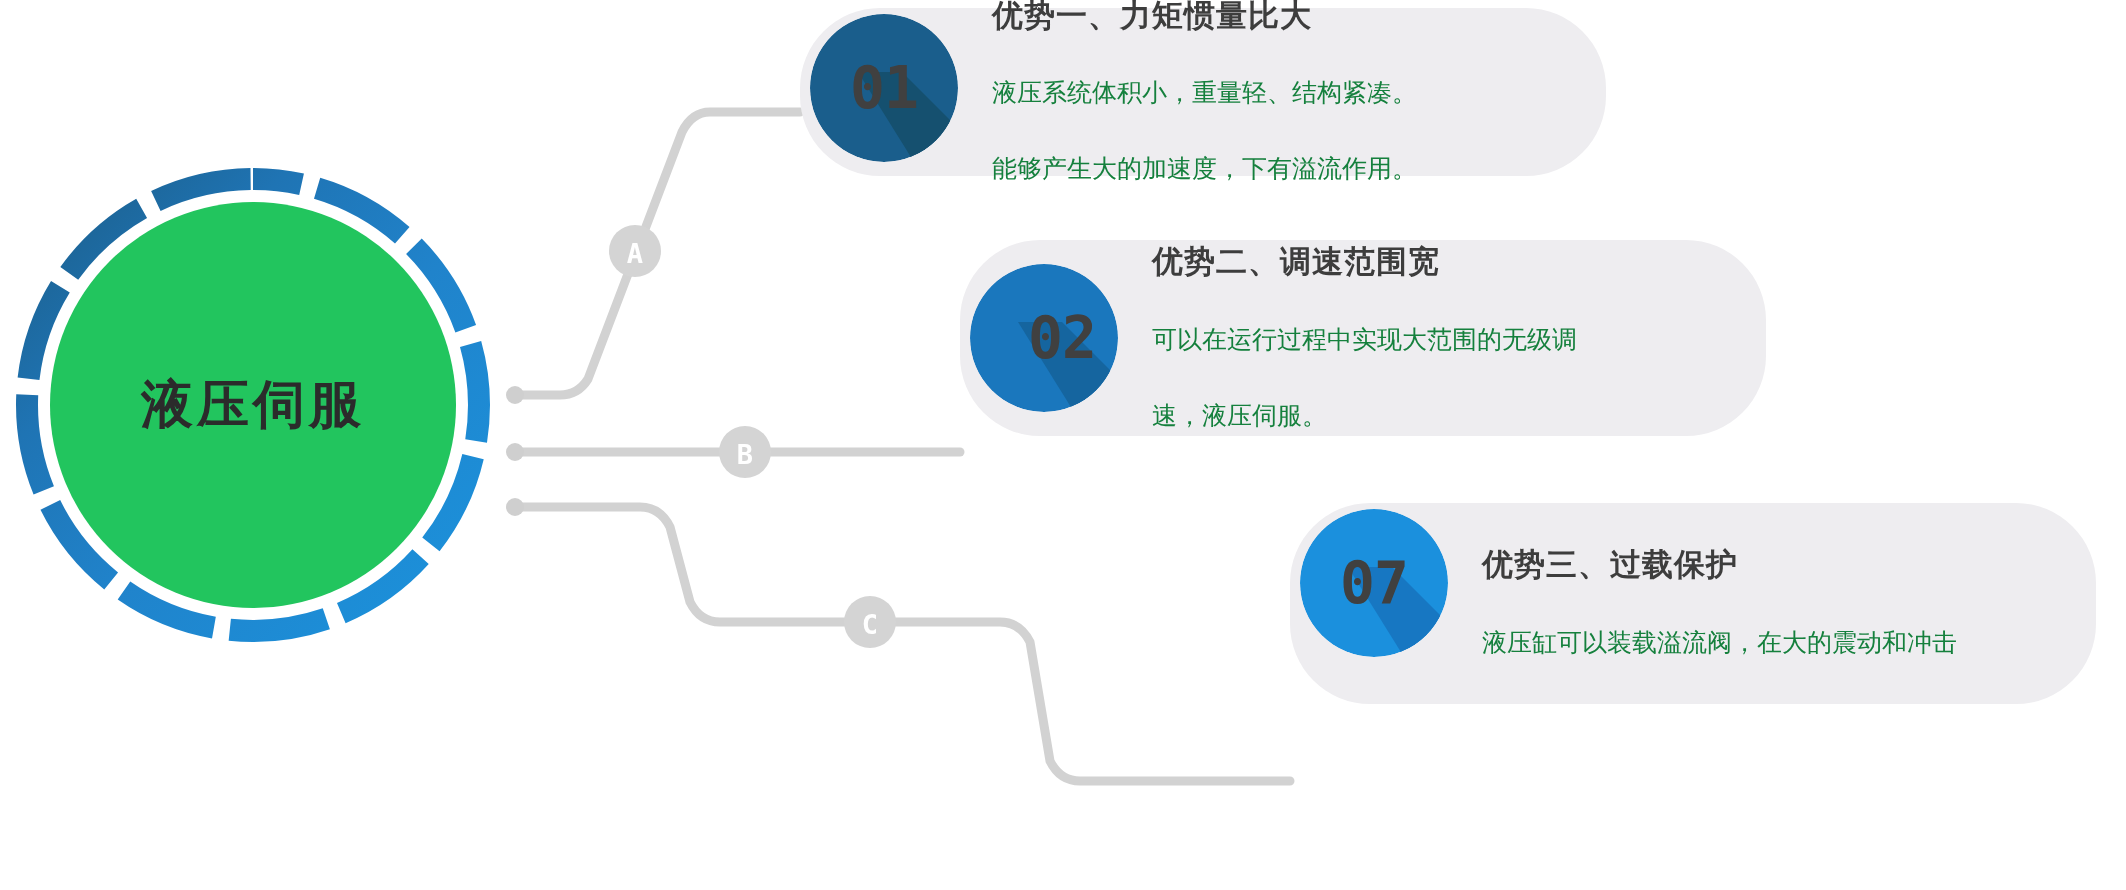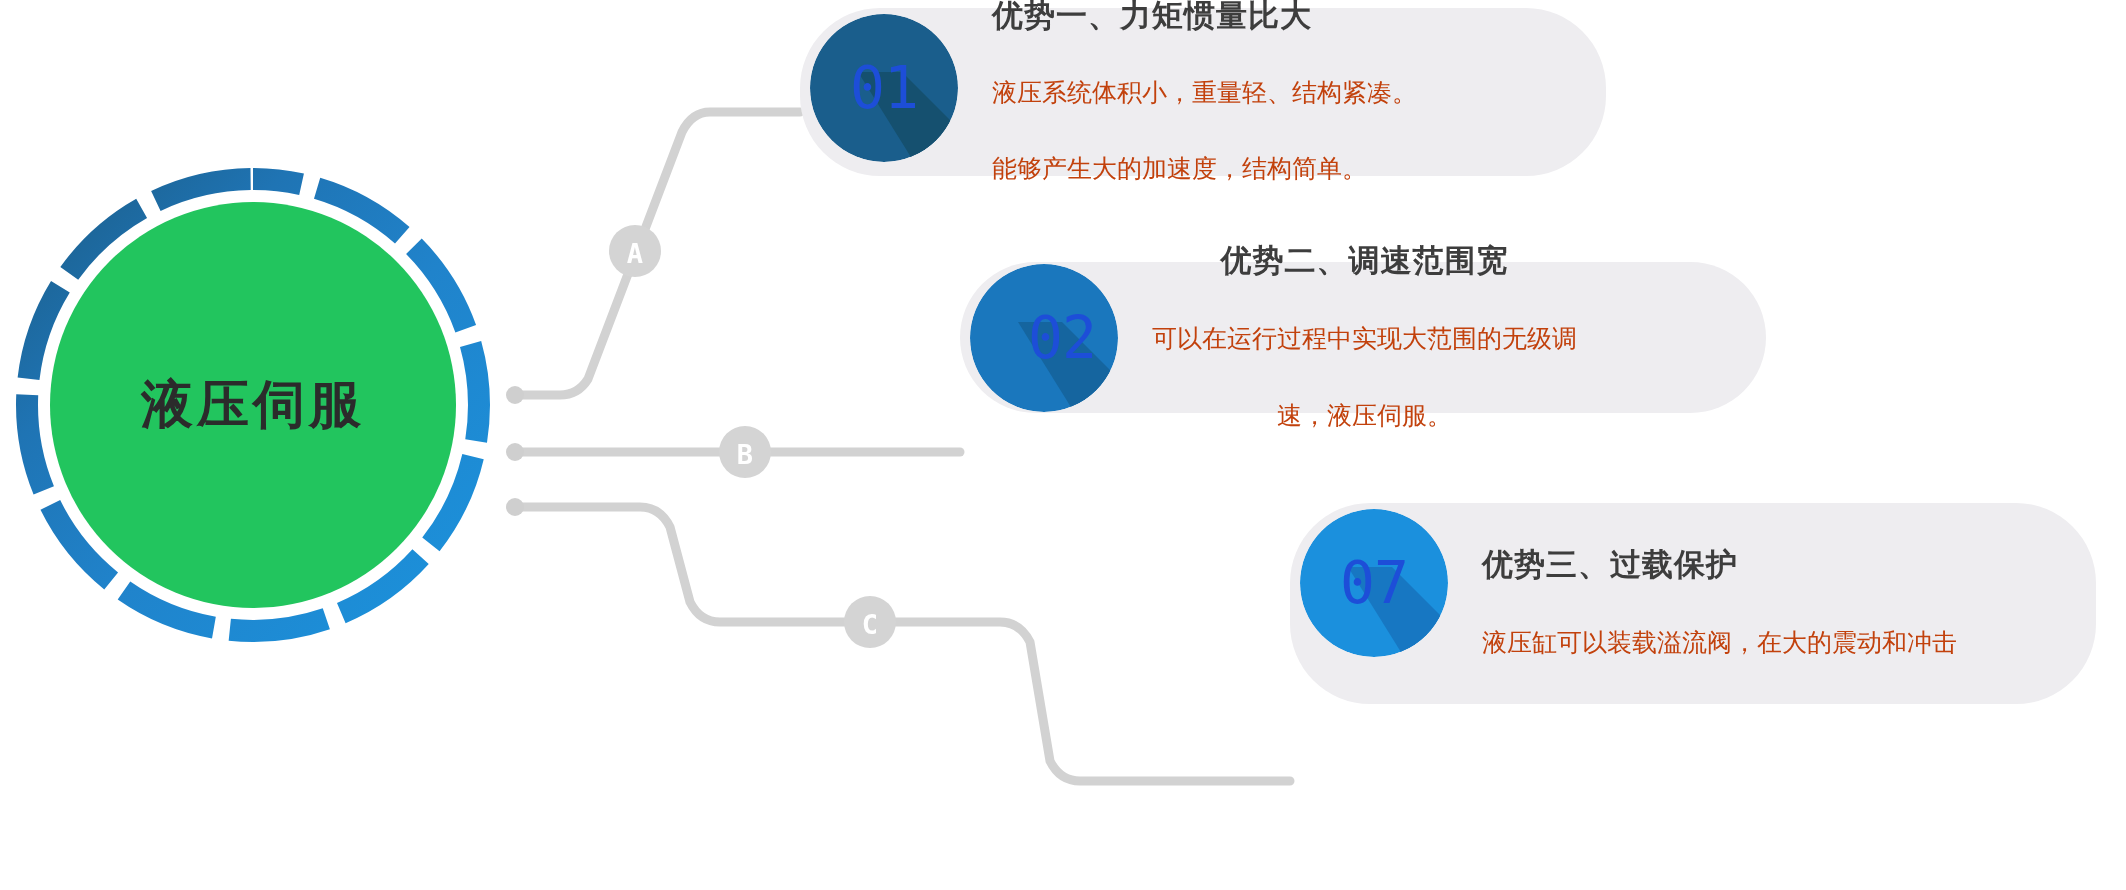--- a/index.html
+++ b/index.html
@@ -33,46 +33,46 @@
     display:flex;align-items:center;
   }
   .card-text{
     position:relative;z-index:3;
   }
   .card-title{
     font-size:31px;font-weight:bold;color:#3d3d3d;
     letter-spacing:1px;white-space:nowrap;margin-bottom:9px;
   }
   .card-line{
-    font-size:25px;color:#c2410c;line-height:1.62;white-space:nowrap;margin-top:36px;
+    font-size:25px;color:#15803d;line-height:1.62;white-space:nowrap;margin-top:36px;
   }
 
   
   .num-disc{
     position:absolute;border-radius:50%;overflow:hidden;z-index:4;
     display:flex;align-items:center;justify-content:center;
   }
   .num-disc .shadow{
     position:absolute;left:0;top:0;width:100%;height:100%;
   }
   .num-disc .num{
     position:relative;z-index:2;
-    color:#1d4ed8;font-weight:normal;
+    color:#404040;font-weight:bold;
     font-family:"DejaVu Sans Mono","Liberation Mono",monospace;
     letter-spacing:-1px;
   }
 
   
   #card-01{left:800px;top:8px;width:806px;height:168px;border-radius:80px;font-family:Liberation Serif, serif;}
   #disc-01{left:810px;top:14px;width:148px;height:148px;}
   #disc-01 .num{font-size:58px;}
   #card-01 .card-text{margin-left:192px;}
 
   
-  #card-02{left:960px;top:262px;width:806px;height:151px;border-radius:80px;text-align:center;}
+  #card-02{left:960px;top:240px;width:806px;height:196px;border-radius:80px;}
   #disc-02{left:970px;top:264px;width:148px;height:148px;}
   #disc-02 .num{font-size:58px;margin-left:36px;}
   #card-02 .card-text{margin-left:192px;}
 
   
   #card-03{left:1290px;top:503px;width:806px;height:201px;border-radius:80px;}
   #disc-03{left:1300px;top:509px;width:148px;height:148px;}
   #disc-03 .num{font-size:58px;}
   #card-03 .card-text{margin-left:192px;}
 </style>
@@ -122,21 +122,21 @@
     </svg>
     <div class="hub-core">
       <span class="hub-label">液压伺服</span>
     </div>
   </div>
 
   <div class="card" id="card-01">
     <div class="card-text">
       <div class="card-title">优势一、力矩惯量比大</div>
       <div class="card-line">液压系统体积小，重量轻、结构紧凑。</div>
-      <div class="card-line">能够产生大的加速度，结构简单。</div>
+      <div class="card-line">能够产生大的加速度，下有溢流作用。</div>
     </div>
   </div>
   <div class="num-disc" id="disc-01">
     <svg class="shadow" viewBox="0 0 148 148" xmlns="http://www.w3.org/2000/svg">
       <circle cx="74" cy="74" r="74" fill="#1a5e8c"></circle>
       <clipPath id="clip01">
           <circle cx="74" cy="74" r="74"></circle>
         </clipPath>
       <polygon points="48,58 92,58 148,114 148,148 104,148" fill="#15506f" clip-path="url(#clip01)"></polygon>
     </svg>

